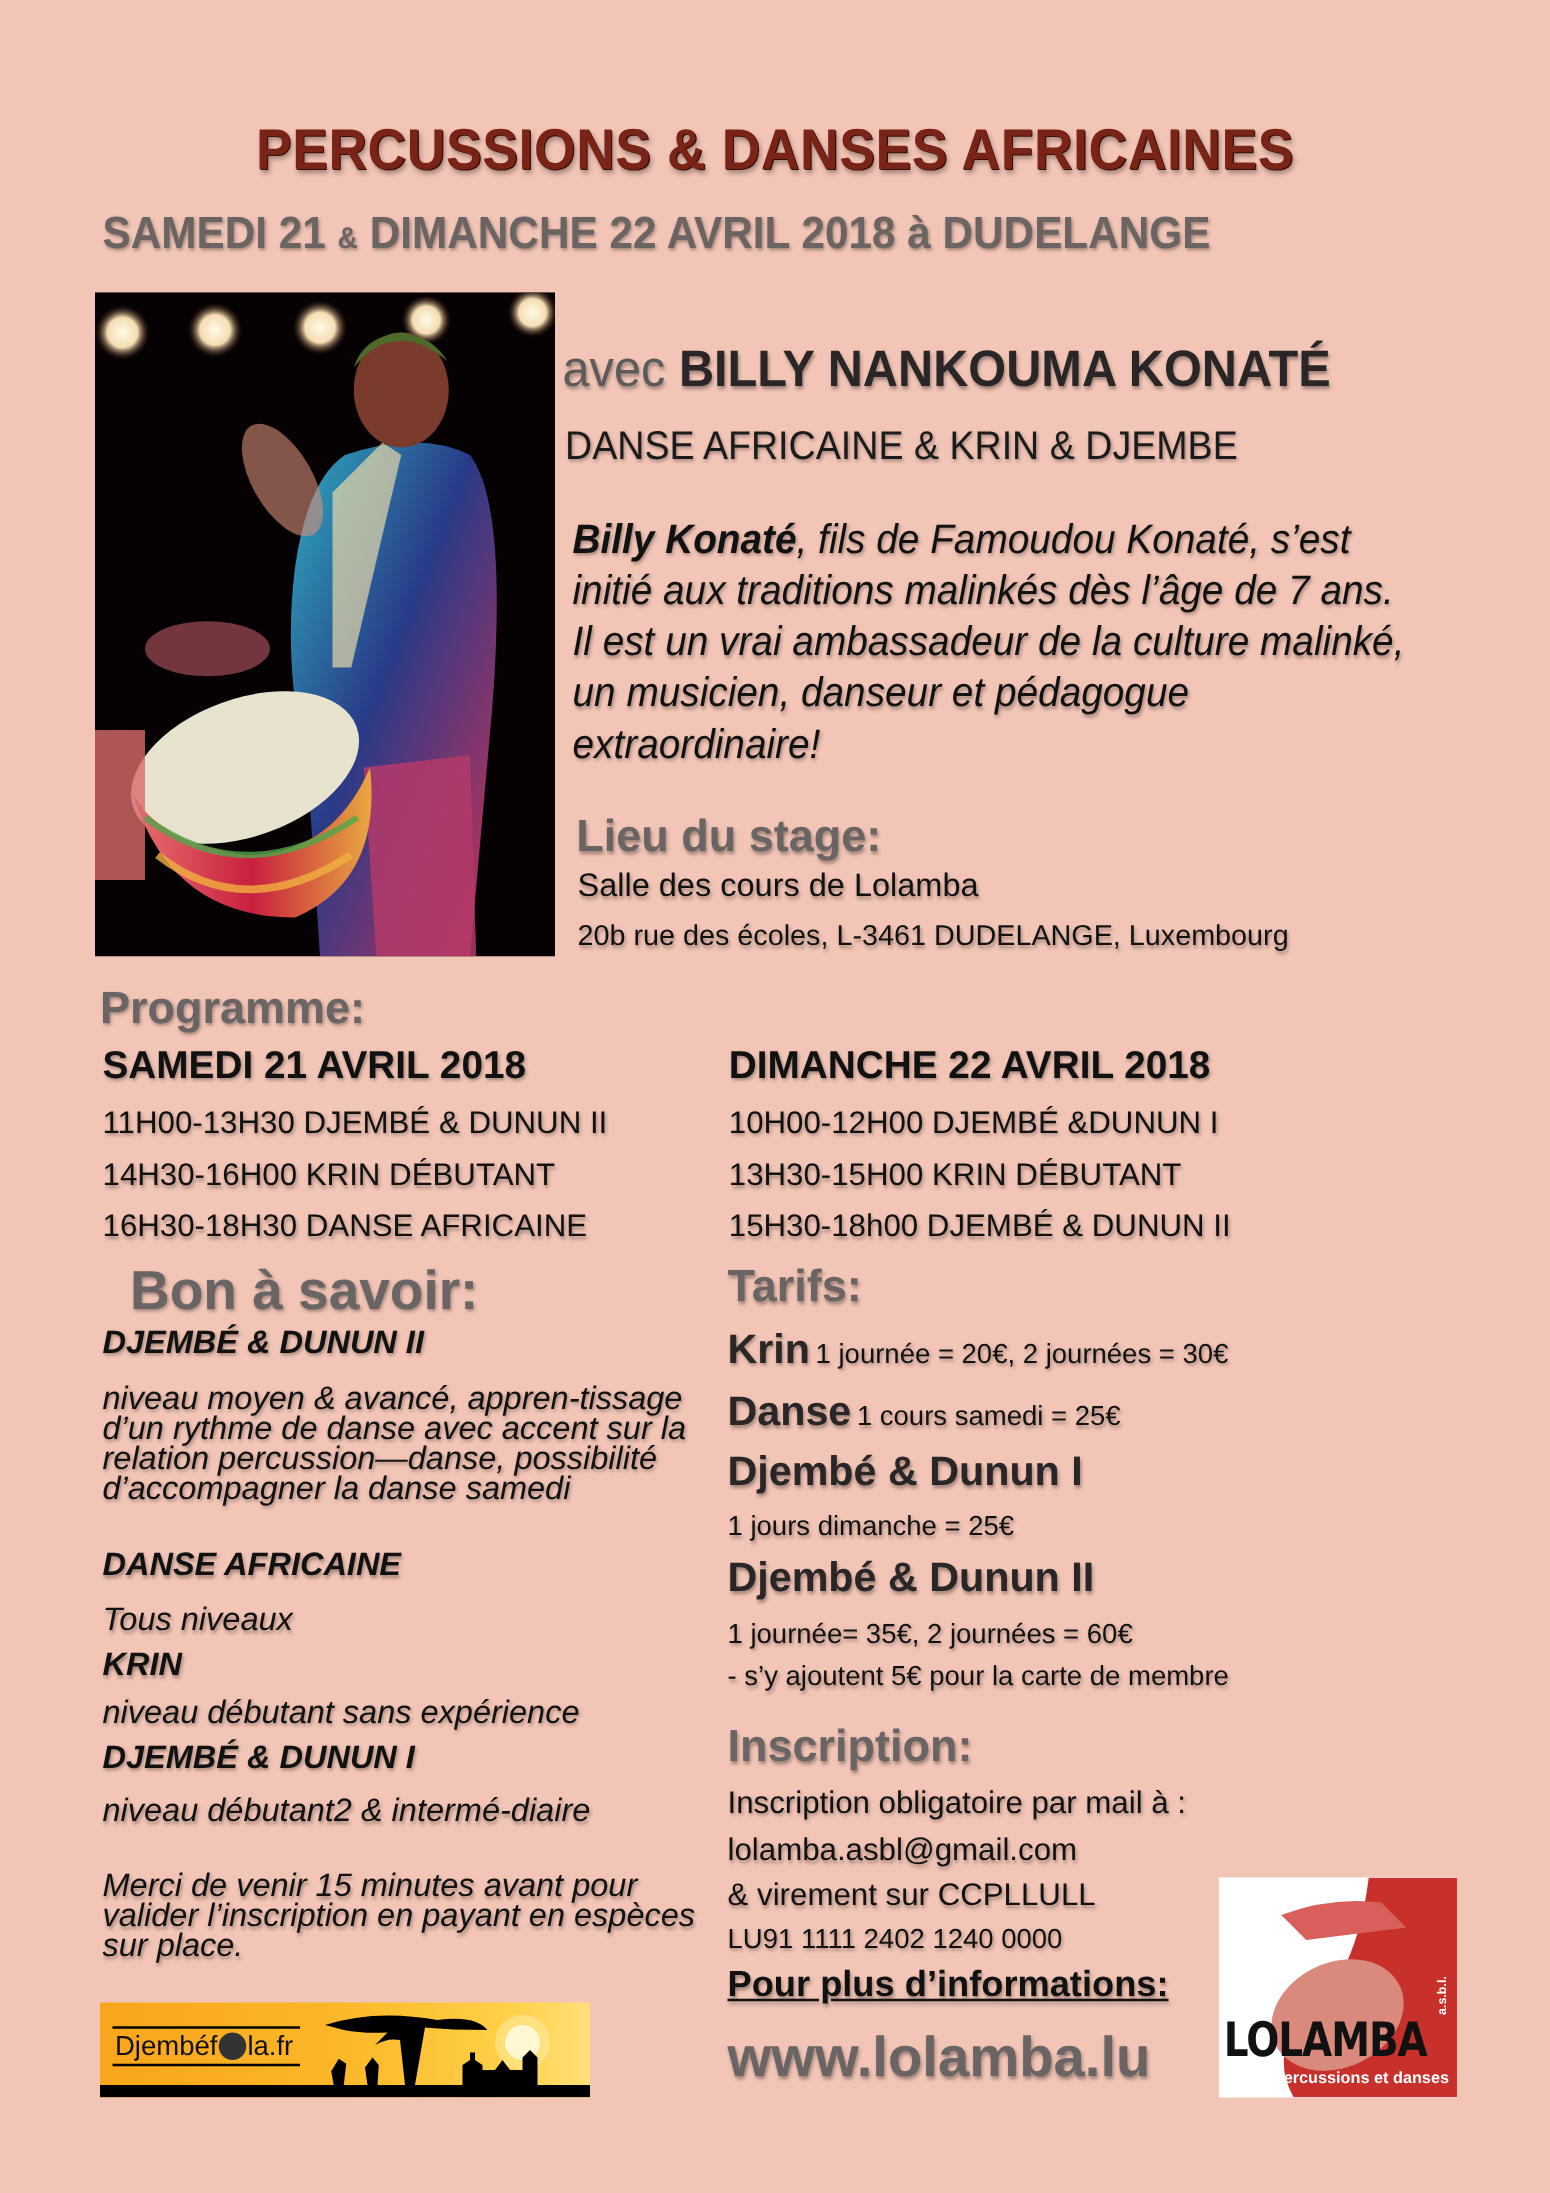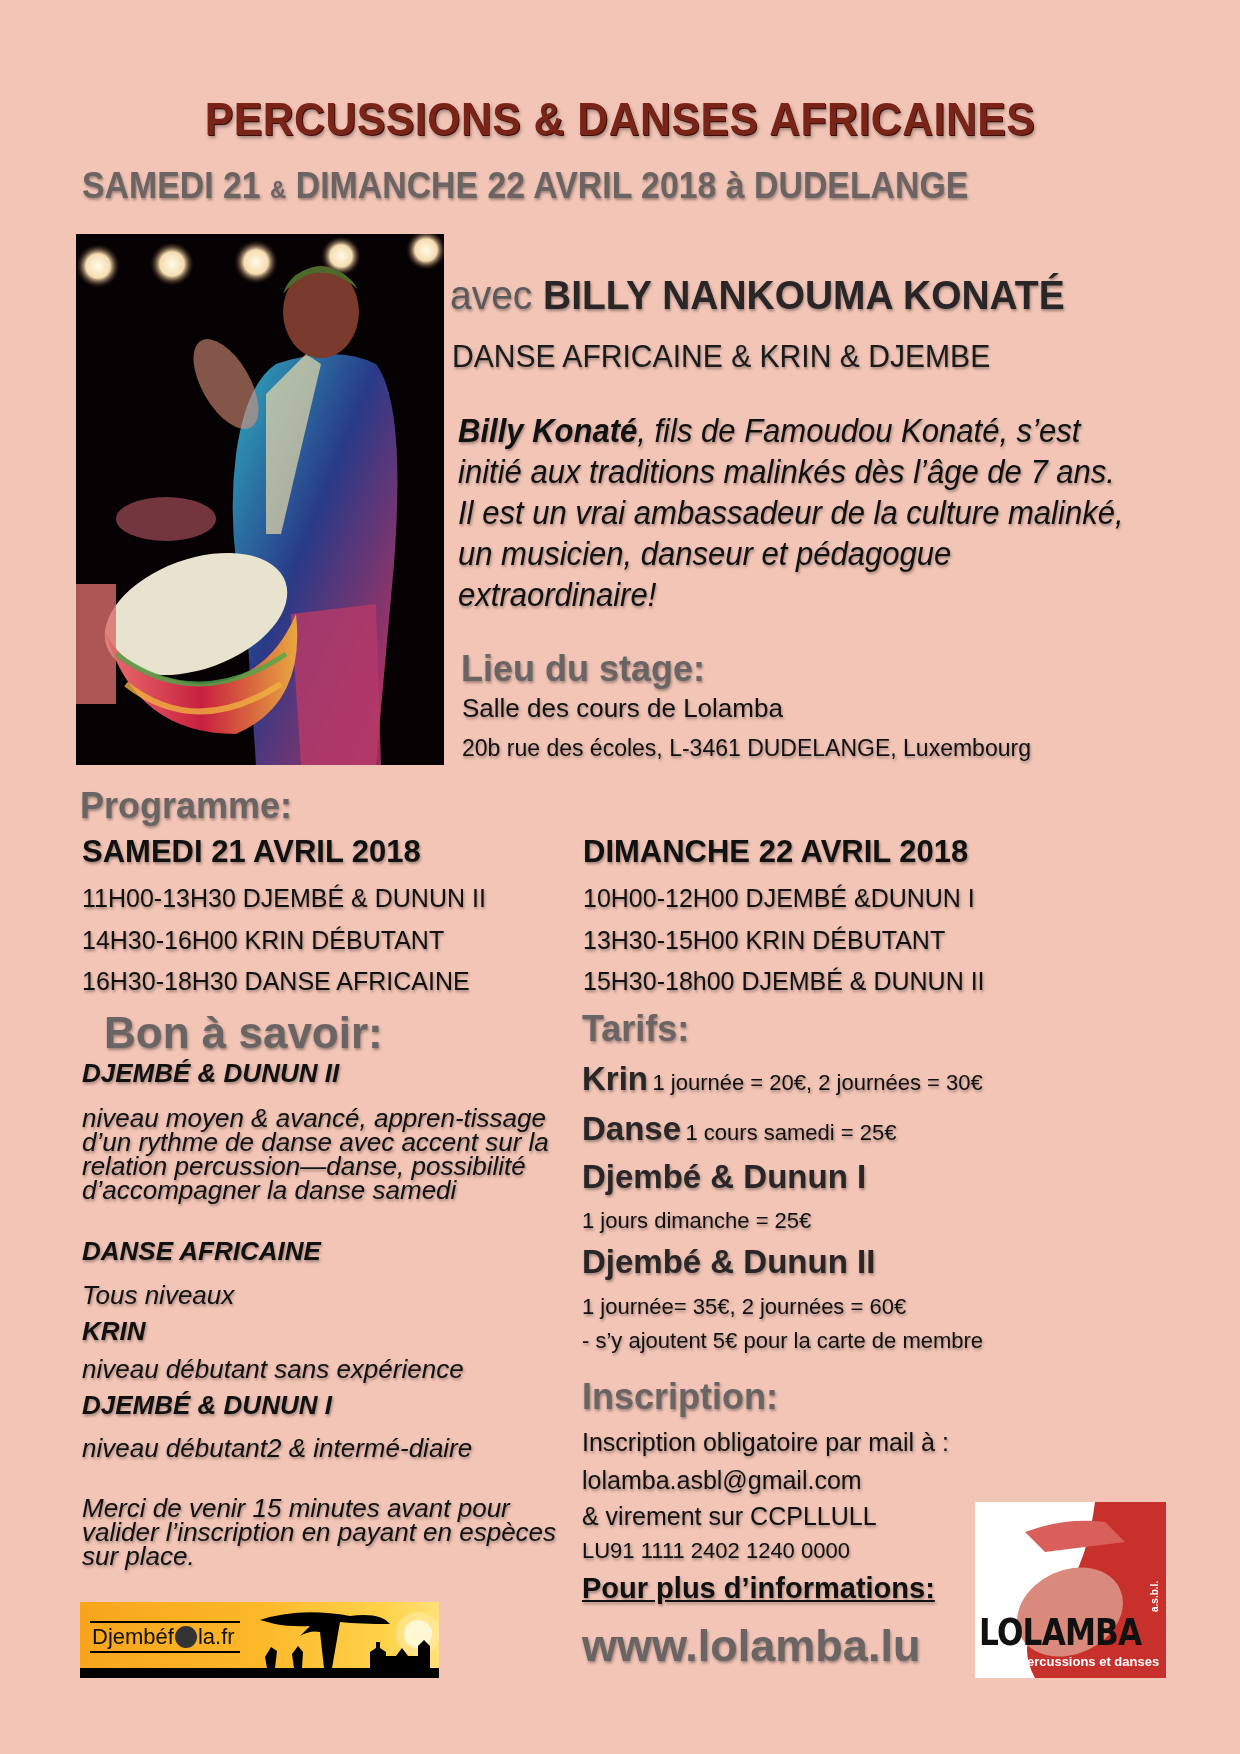--- a/index.html
+++ b/index.html
@@ -44,21 +44,21 @@
   .bi-h { font-weight:bold; font-size:26px; }
   .bi-t { font-size:26px; line-height:24px; white-space:normal; width:480px; }
   .tarifs-h { left:582px; top:1008px; font-size:36px; }
   .t-big { font-weight:bold; color:#2a2627; font-size:33px; }
   .t-small { font-size:22px; color:#111; font-weight:normal; }
   .inscr-h { left:582px; top:1376px; font-size:36px; }
   .inscr { font-size:25px; color:#111; }
   .more { left:582px; top:1572px; font-size:29px; font-weight:bold; color:#111;text-decoration:underline; }
   .www { left:582px; top:1620px; font-size:45px; font-weight:bold; color:#6a6464; }
   .djembefola { left:80px; top:1602px; width:359px; height:76px; overflow:hidden;
-    background:linear-gradient(90deg,#f8a51c 0%,#fbb829 50%,#ffd24a 85%,#ffe07a 100%); }
+    background:linear-gradient(90deg,#f8a51c 0%,#fbb829 50%,#ffd24a 85%,#ffe07a 100%);padding-left:33px; }
   .lolamba { left:975px; top:1502px; width:191px; height:176px; overflow:hidden; background:#fff; }
 </style>
 </head>
 <body>
 
 <div class="abs title">PERCUSSIONS &amp; DANSES AFRICAINES</div>
 <div class="abs subtitle shadow"><span>SAMEDI 21 </span><span class="amp">&amp;</span><span> DIMANCHE 22 AVRIL 2018 à DUDELANGE</span></div>
 
 <div class="abs photo">
   <svg width="368" height="531" viewBox="0 0 368 531" xmlns="http://www.w3.org/2000/svg">

